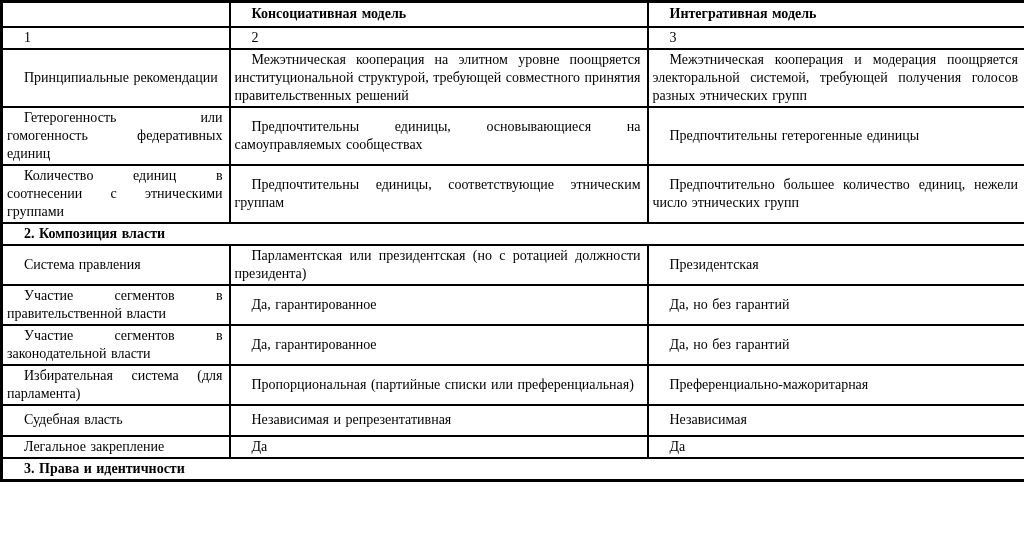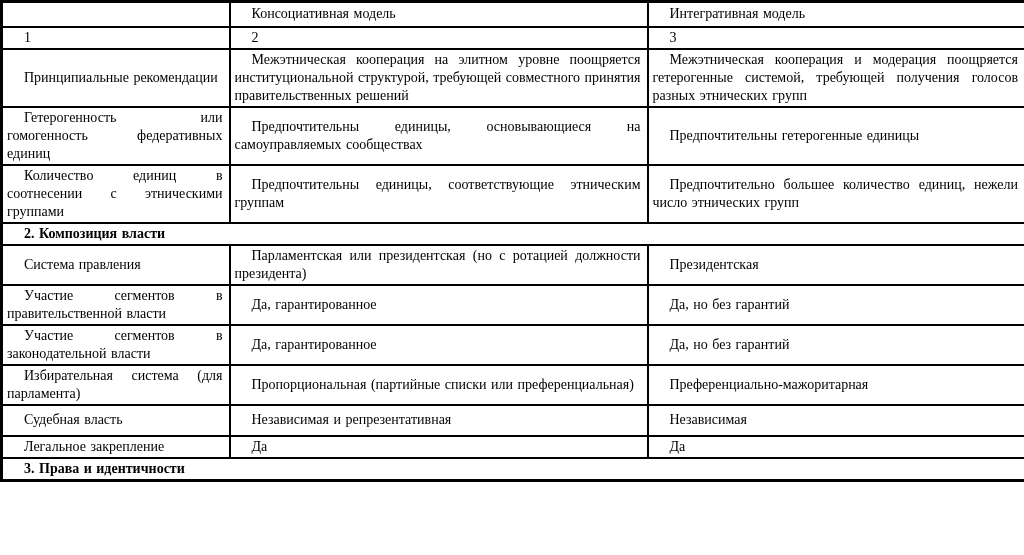--- a/index.html
+++ b/index.html
@@ -24,21 +24,21 @@
     vertical-align: middle;
     padding: 1px 6px 1px 4px;
     font-size: 14px;
     line-height: 18px;
     color: #000;
     text-align: justify;
     text-indent: 17px;
     overflow: hidden;
     word-spacing: 1px;
   }
-  td.bold { font-weight: normal; }
+  td.bold { font-weight: bold; }
   td.section { font-weight: bold; }
 </style>
 </head>
 <body>
 
 <table class="compare">
   <colgroup>
     <col style="width:228px">
     <col style="width:418px">
     <col style="width:378px">
@@ -53,21 +53,21 @@
 
   <tr style="height:21px">
     <td>1</td>
     <td>2</td>
     <td>3</td>
   </tr>
 
   <tr style="height:56px">
     <td>Принципиальные рекомендации</td>
     <td>Межэтническая кооперация на элитном уровне поощряется институциональной структурой, требующей совместного принятия правительственных решений</td>
-    <td>Межэтническая кооперация и модерация поощряется гетерогенные системой, требующей получения голосов разных этнических групп</td>
+    <td>Межэтническая кооперация и модерация поощряется электоральной системой, требующей получения голосов разных этнических групп</td>
   </tr>
 
   <tr style="height:38px">
     <td>Гетерогенность или гомогенность федеративных единиц</td>
     <td>Предпочтительны единицы, основывающиеся на самоуправляемых сообществах</td>
     <td>Предпочтительны гетерогенные единицы</td>
   </tr>
 
   <tr style="height:58px">
     <td>Количество единиц в соотнесении с этническими группами</td>

